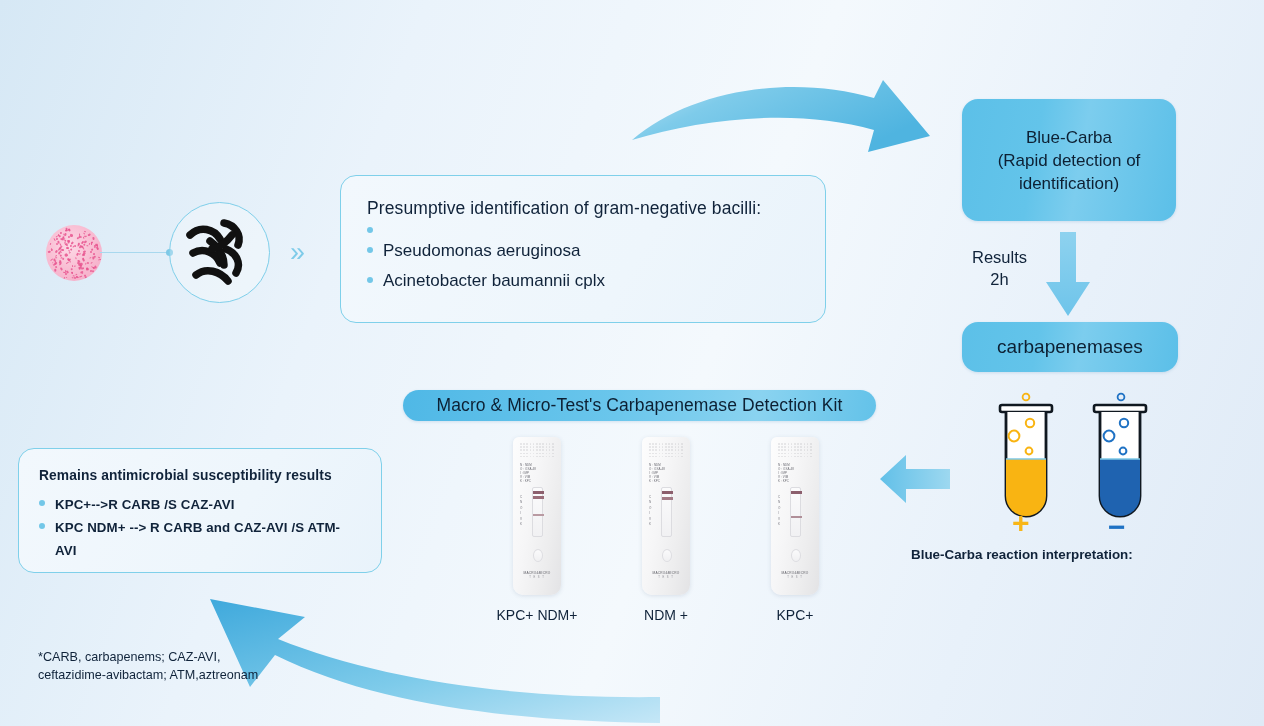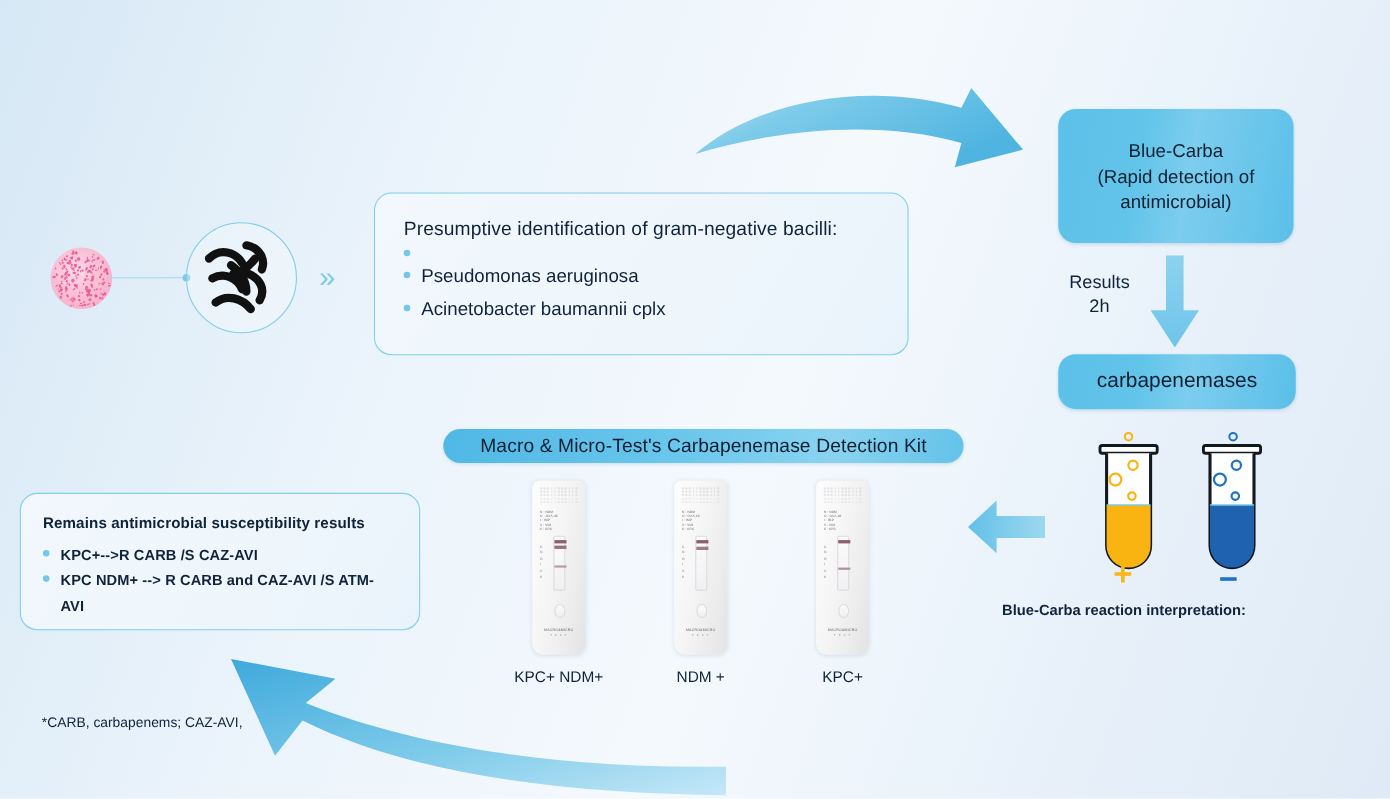--- a/index.html
+++ b/index.html
@@ -96,21 +96,21 @@
   
   #interpretation { left: 911px; top: 547px; width: 345px; }
   #interp-title { font-size: 13.4px; font-weight: 700; margin-bottom: 14px; }
   .interp-head { font-size: 13.4px; font-weight: 700; }
   .interp-head.pos { color: #f5b11c; }
   .interp-head.neg { color: #1f7fd0; }
   .interp-body { font-size: 13.3px; line-height: 17px; }
   #interp-neg-block { margin-top: 14px; }
 
   
-  .strip-wrap { position: absolute; width: 48px; }
+  .strip-wrap { position: absolute; width: 48px; margin-left: 29px; }
   .strip {
     width: 48px; height: 158px;
     background: linear-gradient(100deg, #fdfdfd 0%, #f6f6f7 40%, #ededee 72%, #e3e3e5 100%);
     border-radius: 6px 6px 10px 10px;
     box-shadow: 0 1px 4px rgba(80,100,130,.16);
     position: relative; overflow: hidden;
   }
   .strip-dots { position: absolute; left: 7px; top: 6px; right: 7px; height: 16px; opacity: .35; }
   .strip-dots i { position: absolute; width: 1.5px; height: 1.5px; background: #b9b9bd; border-radius: 50%; }
   .strip-legend { position: absolute; left: 7px; top: 26px; font-size: 2.9px; line-height: 4.1px; color: #6a6a72; letter-spacing: .1px; }
@@ -359,21 +359,21 @@
         <stop offset="1" stop-color="#4fb4e0"></stop>
       </linearGradient>
     </defs>
     <path fill="url(#gTop)" d="M2,62 C60,12 160,-4 244,20 L253,2 L300,58 L238,74 L244,52 C168,30 74,40 2,62 Z"></path>
   </svg>
 
   <div class="abs bluebox" id="bluecarba-box">
     <span>
       <span>Blue-Carba</span><br>
       <span>(Rapid detection of</span><br>
-      <span>antimicrobial)</span>
+      <span>identification)</span>
     </span>
   </div>
 
   <div class="abs" id="results-label">
     <div>Results</div>
     <div>2h</div>
   </div>
   <svg class="abs" id="down-arrow" viewBox="0 0 44 84">
     <defs>
       <linearGradient id="gDown" x1="0" y1="0" x2="0" y2="1">
@@ -715,15 +715,16 @@
         </li>
       <li>
           <span class="bullet-dot"></span>
           <span>KPC NDM+ --&gt; R CARB and CAZ-AVI /S ATM-AVI</span>
         </li>
     </ul>
   </div>
 
   <div class="abs" id="footnote">
     <div>*CARB, carbapenems; CAZ-AVI,</div>
+    <div>ceftazidime-avibactam; ATM,aztreonam</div>
   </div>
 
 </div>
 
 </body></html>

